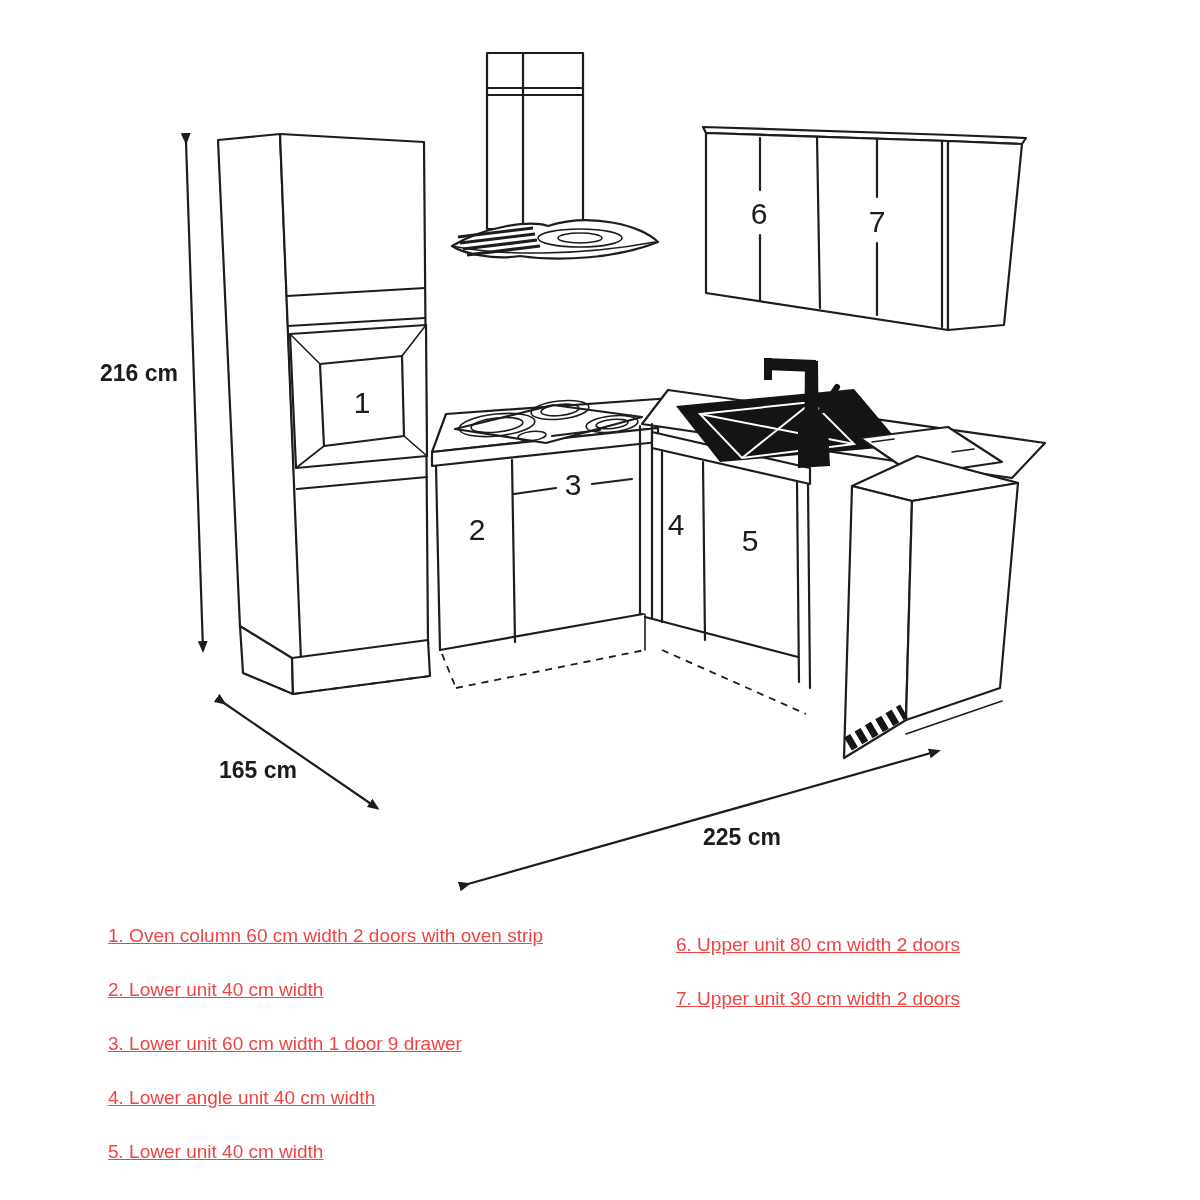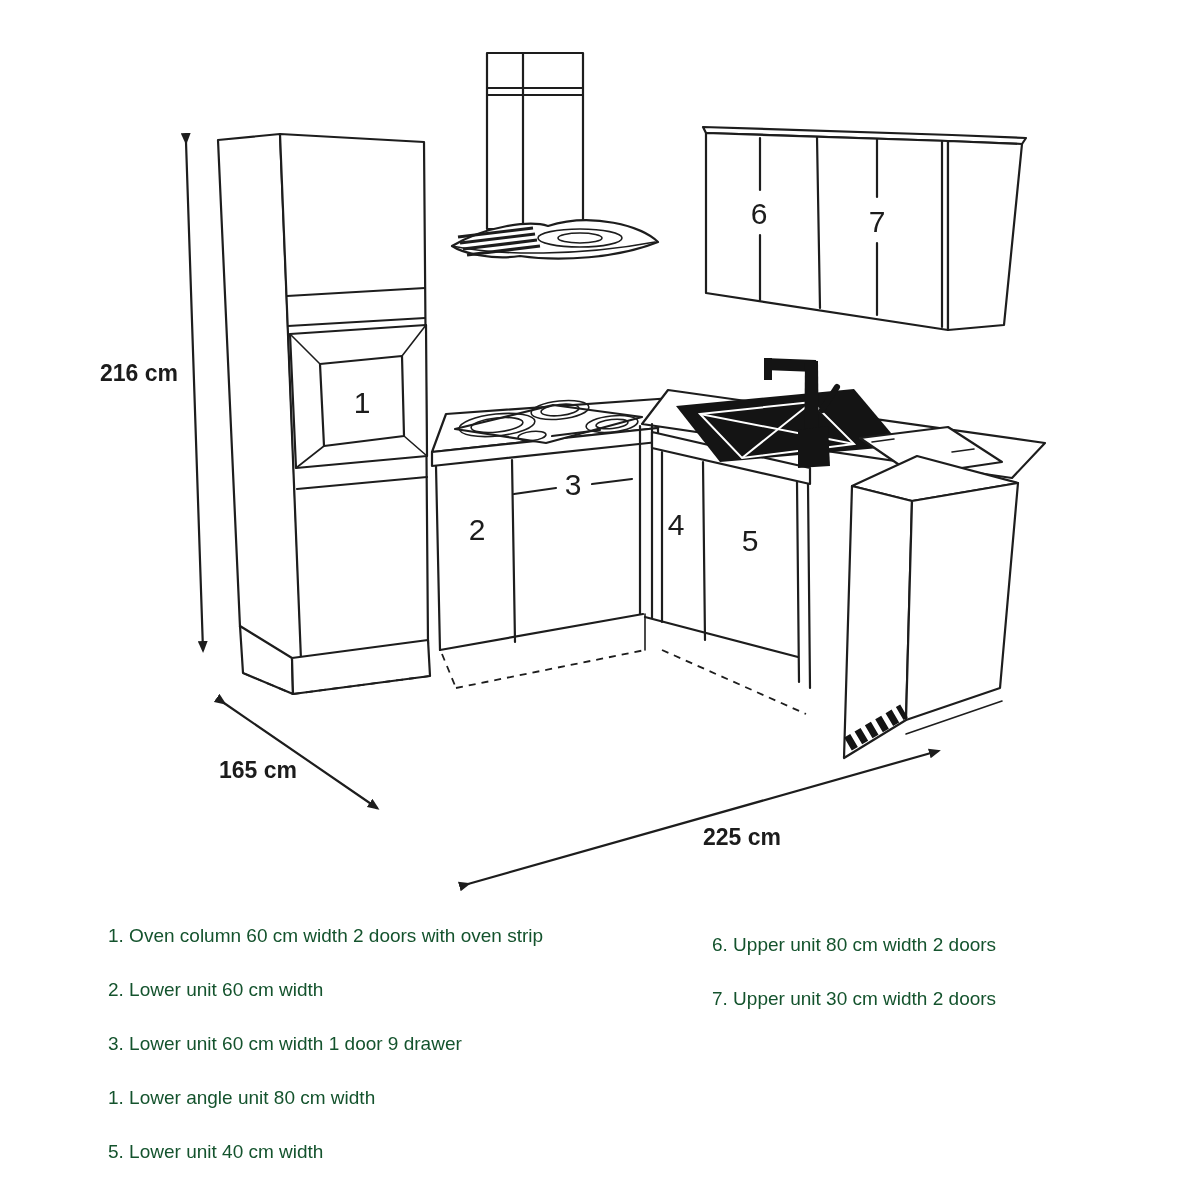--- a/index.html
+++ b/index.html
@@ -1,21 +1,21 @@
 <!DOCTYPE html>
 <html><head>
 <meta charset="utf-8">
 <style>
   html,body{margin:0;padding:0;background:#ffffff;}
   .stage{position:relative;width:1200px;height:1200px;background:#ffffff;overflow:hidden;
          font-family:"Liberation Sans", sans-serif;color:#1a1a1a;}
   .stage svg{position:absolute;left:0;top:0;}
-  .legend-col{position:absolute;font-size:19px;line-height:54px;color:#14532d;white-space:nowrap;}
+  .legend-col{position:absolute;font-size:19px;line-height:54px;color:#ef4444;white-space:nowrap;text-decoration:underline;}
   .legend-left{left:108px;top:909px;}
-  .legend-right{left:676px;top:918px;margin-left:36px;}
+  .legend-right{left:676px;top:918px;}
   
   text{font-family:"Liberation Sans", sans-serif;fill:#1c1c1c;}
   .num{font-size:30px;}
   .dim{font-size:23px;font-weight:bold;}
   .ln{stroke:#1d1d1d;stroke-width:2.2;fill:none;stroke-linecap:round;stroke-linejoin:round;}
   .lnthin{stroke:#1d1d1d;stroke-width:1.6;fill:none;stroke-linecap:round;}
   .face{fill:#ffffff;stroke:#1d1d1d;stroke-width:2.2;stroke-linejoin:round;}
   .dash{stroke:#1d1d1d;stroke-width:1.8;fill:none;stroke-dasharray:7 6;}
   .blk{fill:#141414;stroke:none;}
   .wht{stroke:#ffffff;stroke-width:2;fill:none;}
@@ -179,23 +179,23 @@
     <text class="dim" x="258" y="778" text-anchor="middle">165 cm</text>
   </g>
   <g>
     <line class="ln" x1="468" y1="884" x2="938" y2="751" marker-start="url(#ah)" marker-end="url(#ah)"></line>
     <text class="dim" x="742" y="845" text-anchor="middle">225 cm</text>
   </g>
 </svg>
 
   <div class="legend-col legend-left">
     <div>1. Oven column 60 cm width 2 doors with oven strip</div>
-    <div>2. Lower unit 60 cm width</div>
+    <div>2. Lower unit 40 cm width</div>
     <div>3. Lower unit 60 cm width 1 door 9 drawer</div>
-    <div>1. Lower angle unit 80 cm width</div>
+    <div>4. Lower angle unit 40 cm width</div>
     <div>5. Lower unit 40 cm width</div>
   </div>
   <div class="legend-col legend-right">
     <div>6. Upper unit 80 cm width 2 doors</div>
     <div>7. Upper unit 30 cm width 2 doors</div>
   </div>
 
 </div>
 
 </body></html>

